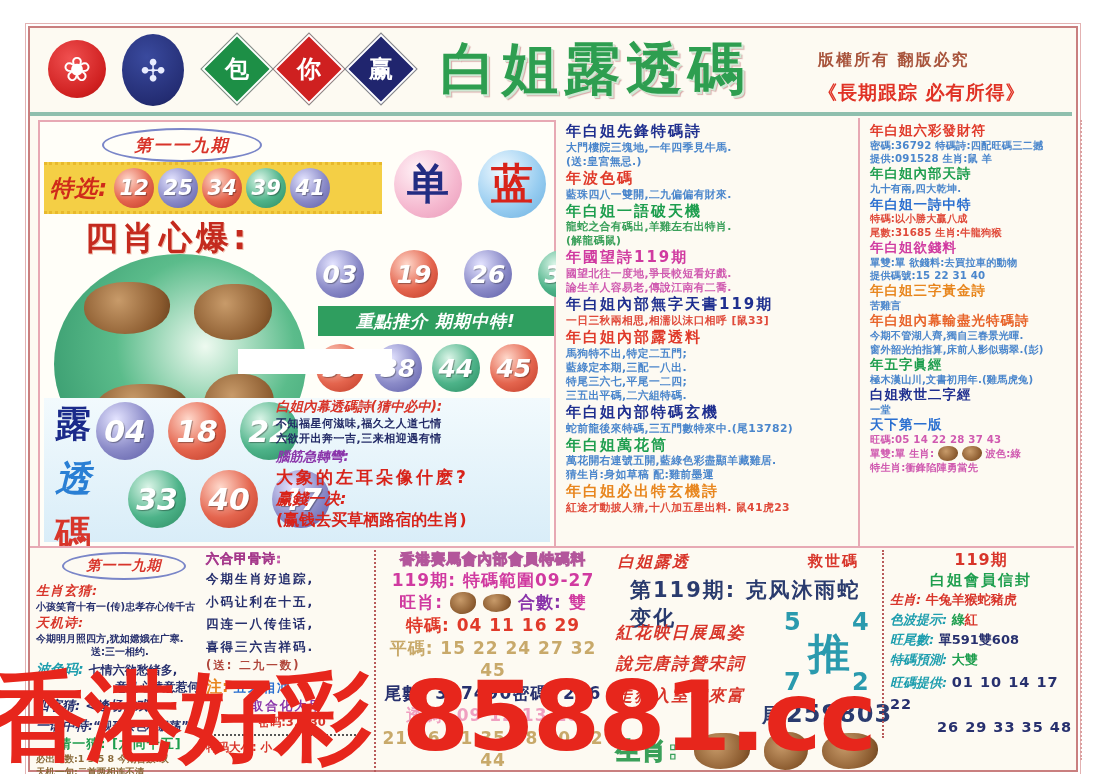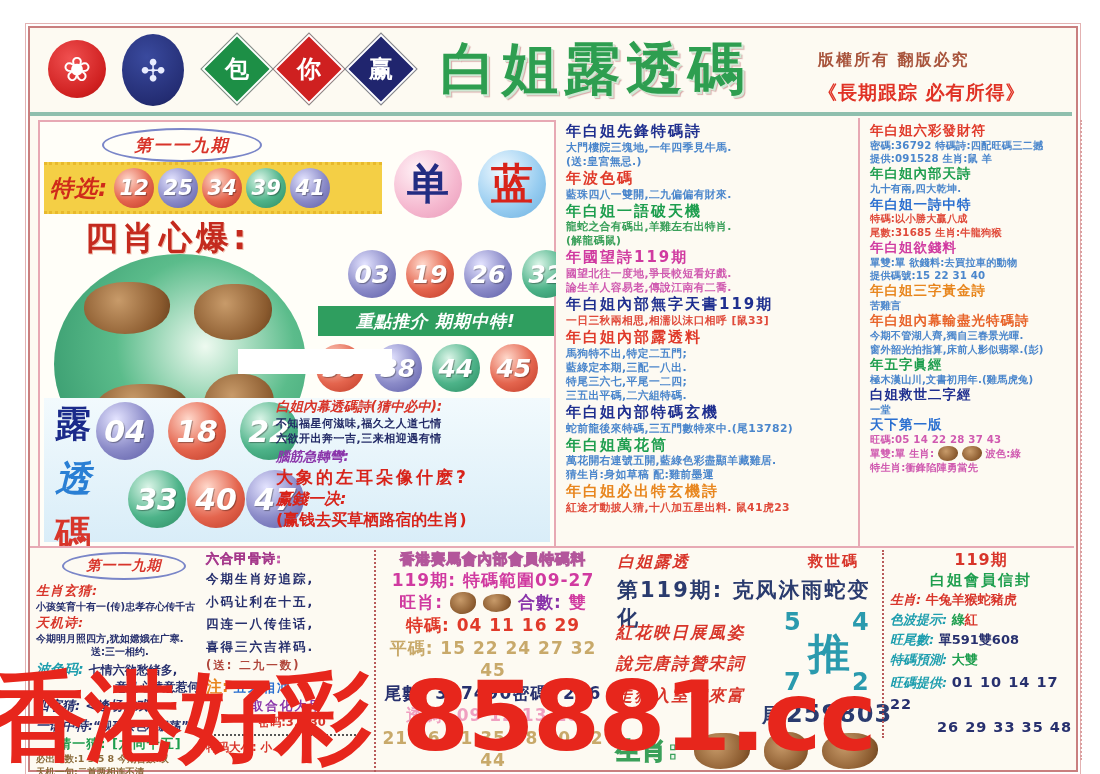--- a/index.html
+++ b/index.html
@@ -45,32 +45,32 @@
   .big-ball{width:68px;height:68px;border-radius:50%;display:flex;align-items:center;justify-content:center;
             font-size:42px;font-weight:900;}
   .dan{background:radial-gradient(circle at 35% 30%,#fff2f7,#f5b8cf 60%,#e898b8);color:#232c82;}
   .lan{background:radial-gradient(circle at 35% 30%,#f0f9ff,#96ccf0 60%,#6aaede);color:#d8231a;}
   .sixiao-title{left:45px;top:94px;font-size:33px;font-weight:900;color:#c42a1e;letter-spacing:4px;
                 text-shadow:1px 1px 0 #f0c0b0;}
   .green-ellipse{left:14px;top:132px;width:252px;height:220px;border-radius:50%;
                  background:radial-gradient(circle at 60% 42%,#eefaf0 0%,#5bbc8b 45%,#2c9065 100%);}
   .animal{display:inline-block;background:radial-gradient(circle at 40% 35%,#c89b6a,#8a5a2e 70%,#5e3a1a);
           border-radius:50% 45% 55% 50%;}
-  .balls-row1{left:276px;top:128px;display:flex;gap:10px;margin-left:32px;}
+  .balls-row1{left:276px;top:128px;display:flex;gap:26px;}
   .promo-banner{left:278px;top:184px;width:236px;height:30px;background:#2f9e5f;display:flex;align-items:center;
                 justify-content:center;color:#fff;font-style:italic;font-weight:bold;font-size:17px;letter-spacing:1px;}
   .balls-row2{left:276px;top:222px;display:flex;gap:10px;}
   .bottom-area{left:4px;top:276px;width:506px;height:144px;
                background:linear-gradient(180deg,#f2fafd,#d9edf8);}
   .lutouma{left:8px;top:2px;width:42px;display:flex;flex-direction:column;gap:6px;align-items:center;}
   .lutouma .c1{color:#1a2a8a;font-size:36px;font-weight:900;}
   .lutouma .c2{color:#2a7fd4;font-size:36px;font-weight:900;font-style:italic;}
   .lutouma .c3{color:#d8352a;font-size:36px;font-weight:900;}
   .lu-row1{left:52px;top:4px;display:flex;gap:14px;}
-  .lu-row2{left:84px;top:72px;display:flex;gap:1px;}
+  .lu-row2{left:84px;top:72px;display:flex;gap:14px;}
   .poem-block{left:232px;top:0px;width:272px;}
   .poem-title{color:#d8352a;font-style:italic;font-weight:bold;font-size:13.5px;}
   .poem-line{color:#222a66;font-weight:bold;font-size:11px;letter-spacing:0.5px;}
   .brain-title{color:#8a35aa;font-style:italic;font-weight:bold;font-size:13.5px;margin-top:2px;}
   .brain-q{color:#d8231a;font-weight:bold;font-size:17px;letter-spacing:3px;}
   .win-title{color:#d8231a;font-style:italic;font-weight:900;font-size:16px;}
   .win-answer{color:#d8231a;font-weight:bold;font-size:16px;}
   .censor{left:238px;top:349px;width:154px;height:25px;background:#ffffff;}
   
   .mid-col{left:556px;top:118px;width:304px;height:428px;border-right:2px solid #e7a9b4;
@@ -366,21 +366,21 @@
       <div class="p3-l c-tan">平碼: 15 22 24 27 32 45</div>
       <div class="p3-l c-navy">尾數: 357490密碼: 286</div>
       <div class="p3-l c-pink">透碼: 09 12 13 18</div>
       <div class="p3-l c-tan">21 26 31 35 38 40 42 44</div>
 
     </div>
 
     <div class="abs p4">
       <span class="abs p4-h1" style="left:6px;top:2px;">白姐露透</span>
       <span class="abs p4-h2" style="left:196px;top:2px;">救世碼</span>
-      <div class="abs p4-main" style="left:5px;top:26px;">第119期: 克风沐雨蛇变化</div>
+      <div class="abs p4-main" style="left:18px;top:26px;">第119期: 克风沐雨蛇变化</div>
       <div class="abs p4-poem" style="left:4px;top:68px;font-family:Liberation Mono, monospace;">
         <div>紅花映日展風姿</div>
         <div>說完唐詩贊宋詞</div>
         <div>走狗入室帶來富</div>
       </div>
       <span class="abs p4-num" style="left:172px;top:58px;">5</span>
       <span class="abs p4-num" style="left:240px;top:58px;">4</span>
       <span class="abs p4-tui" style="left:196px;top:76px;">推</span>
       <span class="abs p4-num" style="left:172px;top:118px;">7</span>
       <span class="abs p4-num" style="left:240px;top:118px;">2</span>

